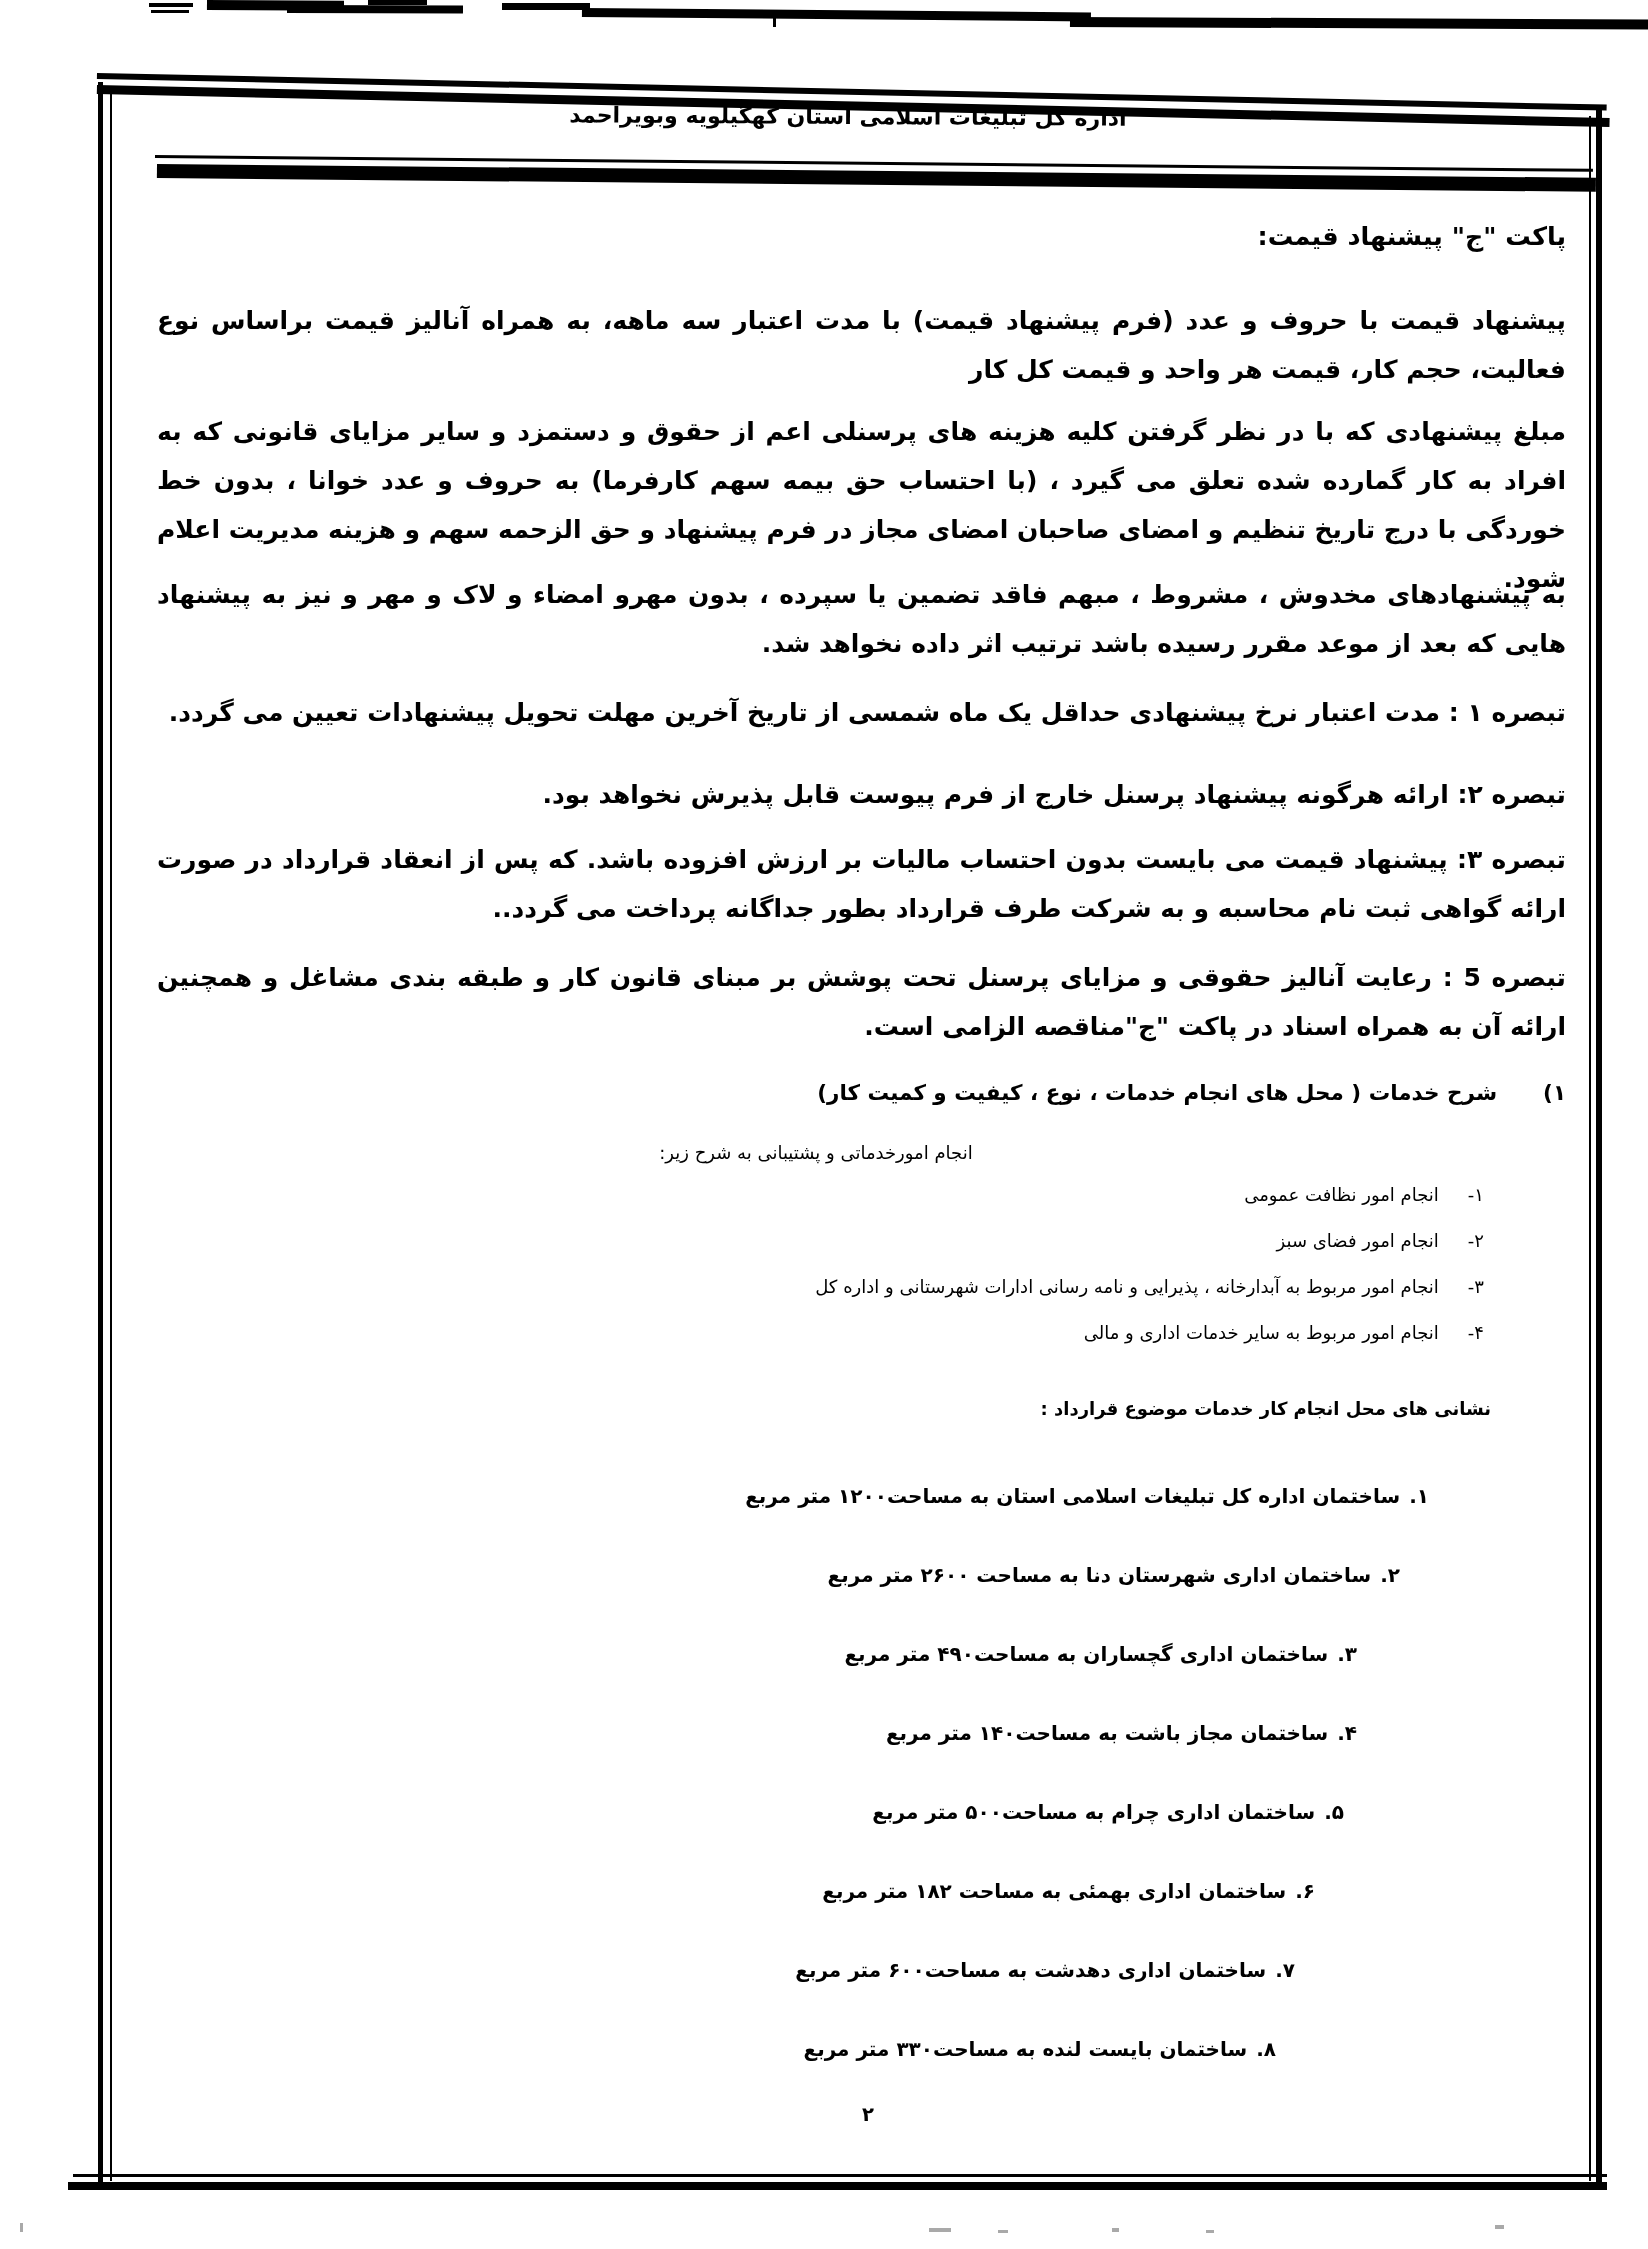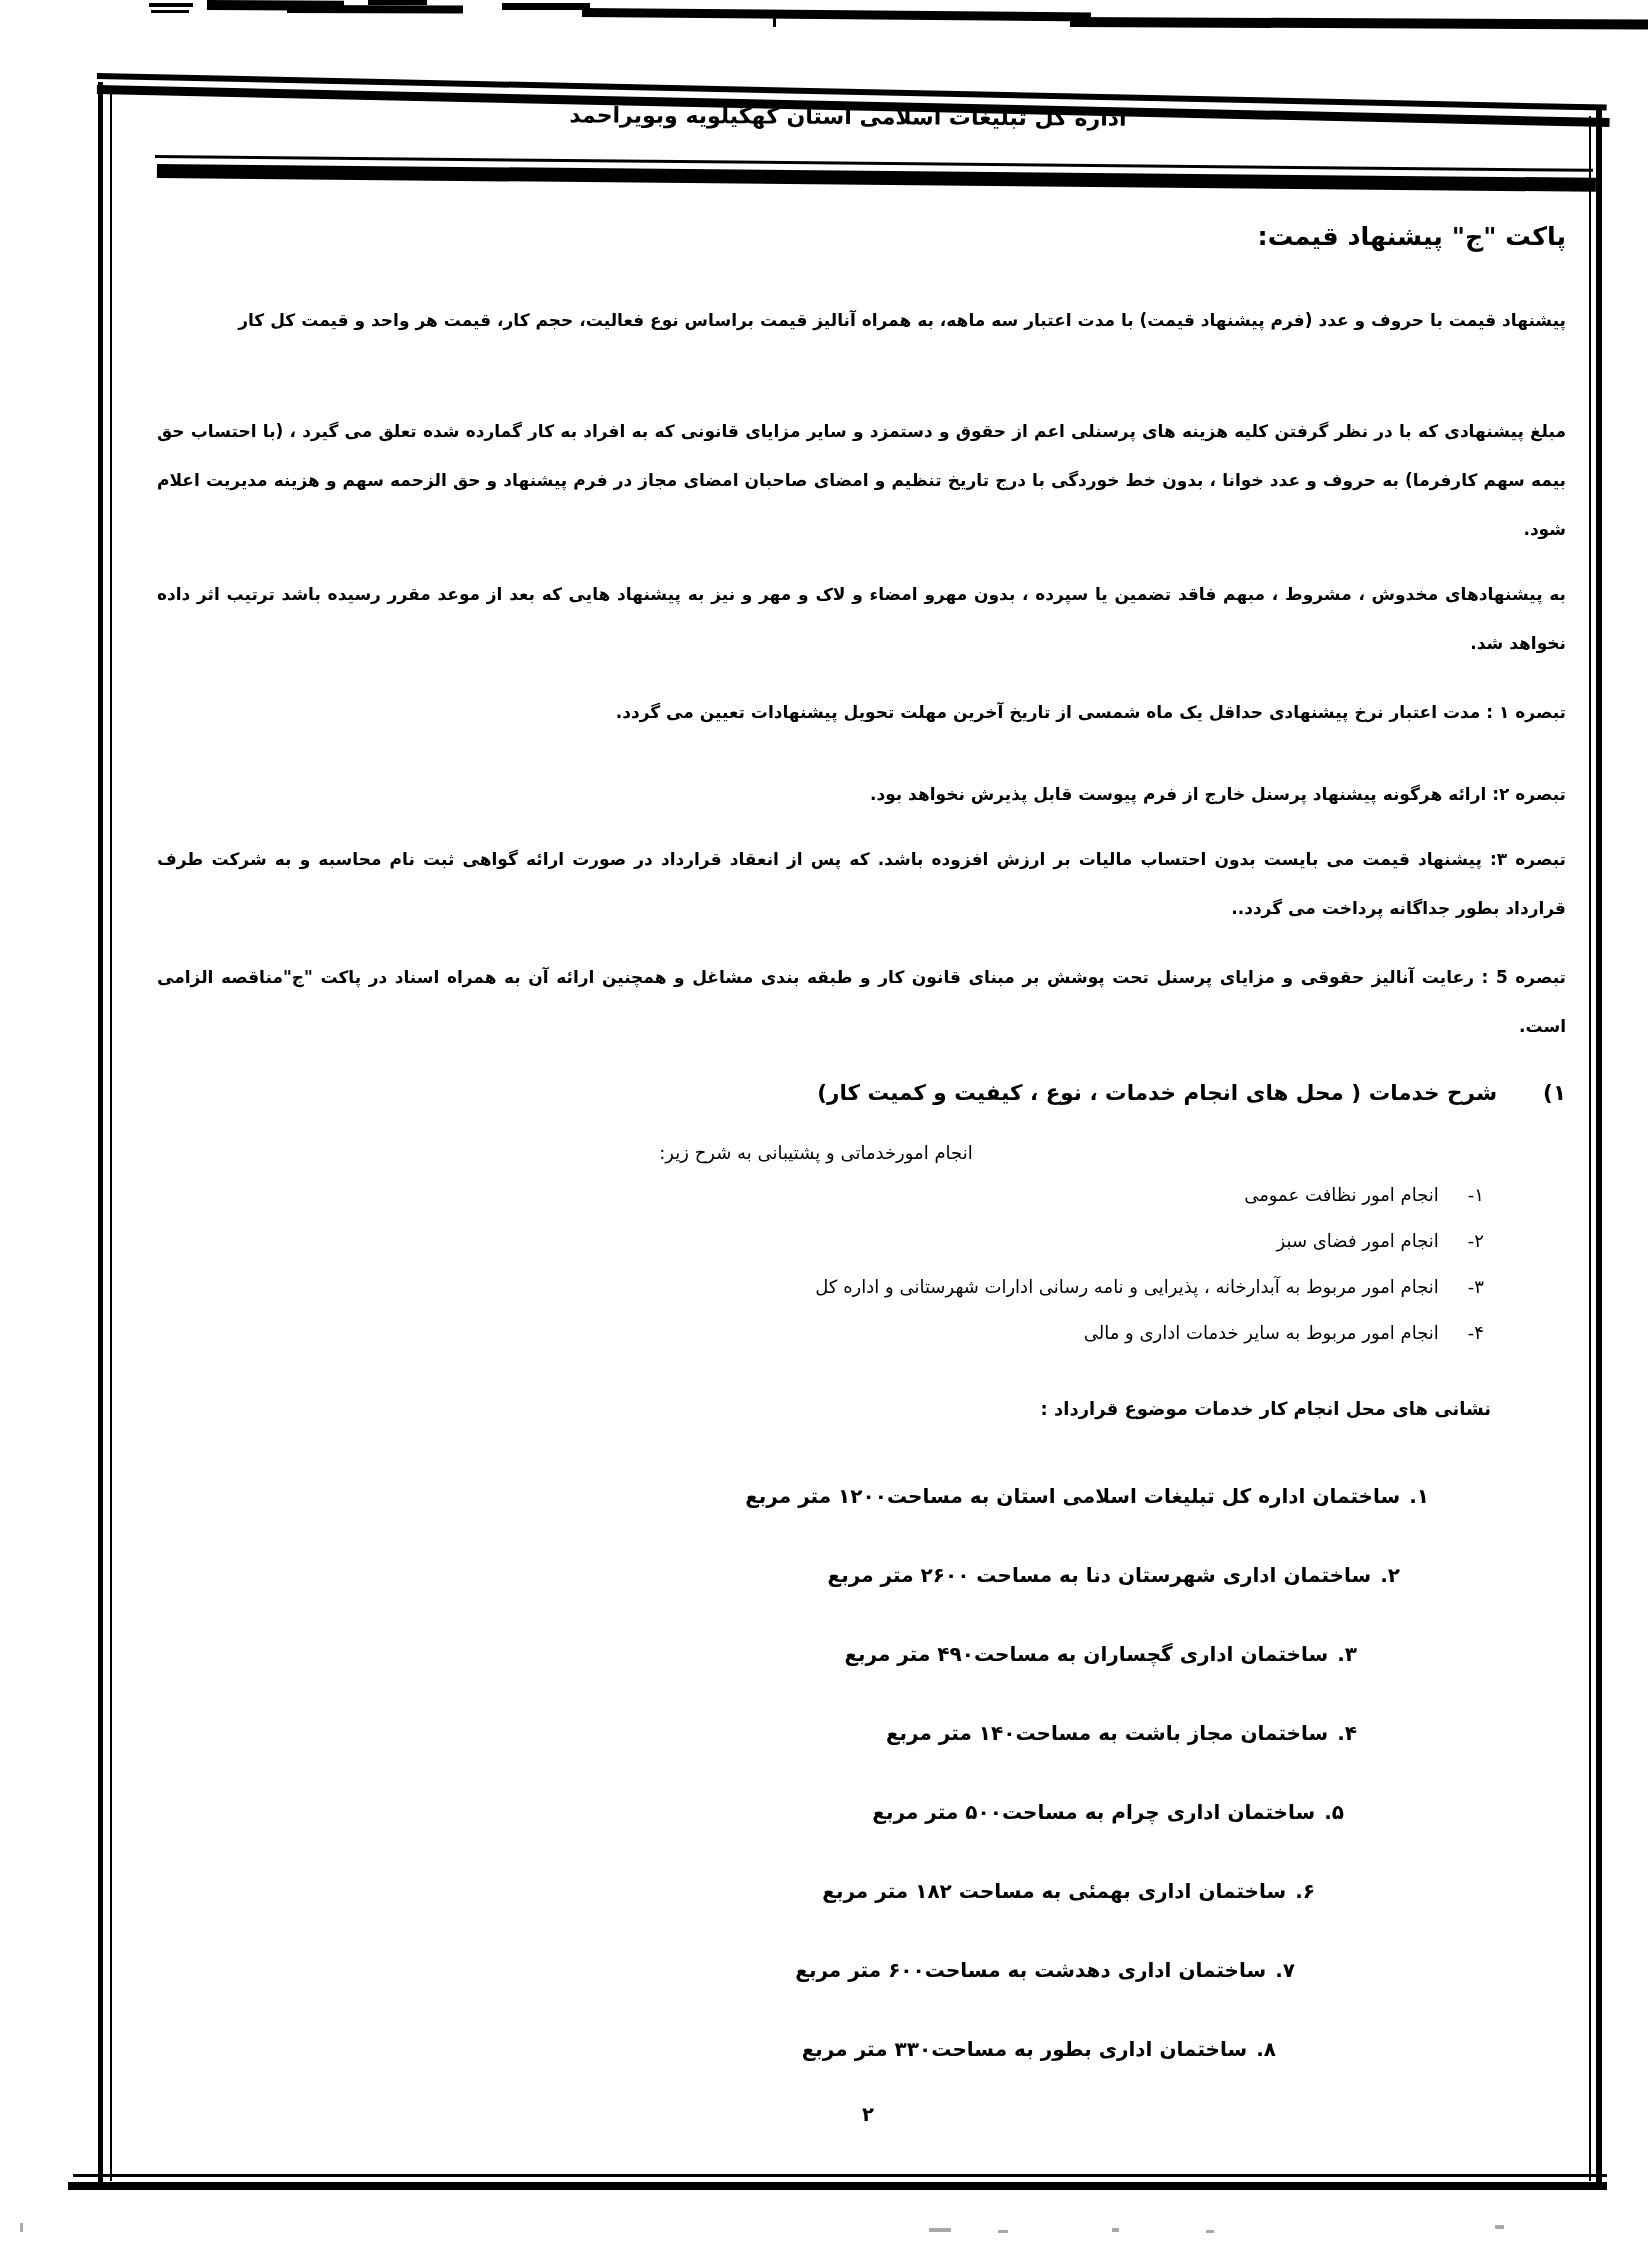--- a/index.html
+++ b/index.html
@@ -17,21 +17,21 @@
     text-align:center;font-weight:bold;font-size:22px;
     transform:rotate(0.35deg);
   }
 
   .content{
     position:absolute;left:157px;top:215px;width:1409px;
     direction:rtl;text-align:right;
   }
   .title{font-size:25.4px;font-weight:bold;line-height:42px;height:42px;}
   .para,.note{
-    font-size:17px;font-weight:bold;line-height:49px;margin:0;
+    font-size:25px;font-weight:bold;line-height:49px;margin:0;
     text-align:justify;
   }
   .p1{margin-top:39px;height:98px;}
   .p2{margin-top:13px;height:147px;}
   .p3{margin-top:16.3px;height:98px;}
   .n1{margin-top:19.6px;height:49px;}
   .n2{margin-top:33px;height:49px;}
   .n3{margin-top:16.3px;height:98px;}
   .n4{margin-top:19.6px;height:98px;}
 
@@ -166,19 +166,19 @@
   <div class="addr a6">
     <span>۶.</span>
     <span>ساختمان اداری بهمئی به مساحت ۱۸۲ متر مربع</span>
   </div>
   <div class="addr a7">
     <span>۷.</span>
     <span>ساختمان اداری دهدشت به مساحت۶۰۰ متر مربع</span>
   </div>
   <div class="addr a8">
     <span>۸.</span>
-    <span>ساختمان اداری بطور به مساحت۳۳۰ متر مربع</span>
+    <span>ساختمان بایست لنده به مساحت۳۳۰ متر مربع</span>
   </div>
 
   <div class="page-num">۲</div>
 
 </div>
 
 
 </body></html>

